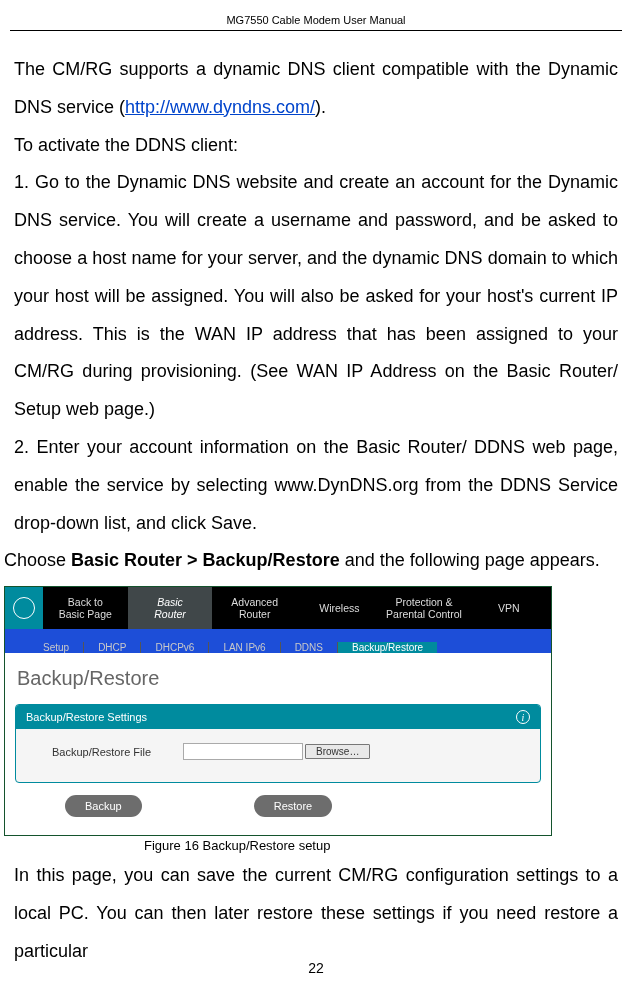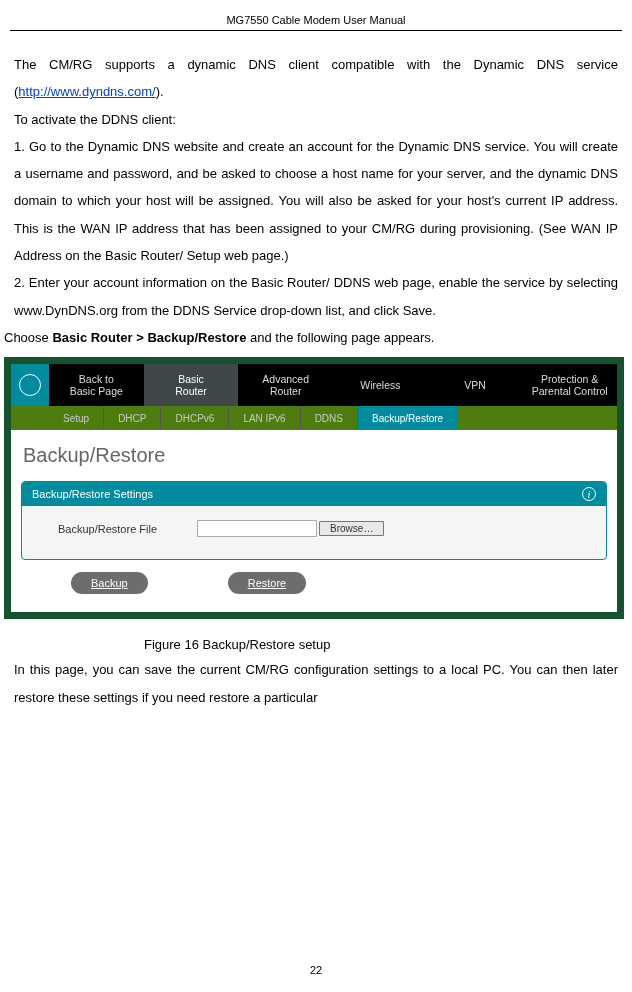--- a/index.html
+++ b/index.html
@@ -21,43 +21,43 @@
       text-align: center;
       font-size: 11px;
       padding: 14px 0 4px 0;
       border-bottom: 1px solid #000;
       margin: 0 10px;
     }
     .content {
       padding: 20px 14px 0 14px;
     }
     .para {
-      font-size: 13px;
+      font-size: 18px;
       line-height: 2.1;
       text-align: justify;
       margin-bottom: 0;
     }
     .para .link {
       color: #0044cc;
       text-decoration: underline;
     }
     .heading2 {
       font-family: "Times New Roman", serif;
       font-size: 26px;
       font-weight: bold;
       margin: 18px 0 14px -10px;
     }
     .bold {
       font-weight: bold;
     }
     .router-screenshot {
-      border: 7px solid #14532d;
+      border: 1px solid #14532d;
       margin: 6px 0 2px -10px;
       background: #fff;
-      width: 620px;
+      width: 548px;
       font-size: 11px;
       color: #fff;
     }
     .nav-top {
       background: #000;
       display: flex;
       align-items: stretch;
       height: 42px;
     }
     .logo-circle {
@@ -80,26 +80,28 @@
       justify-content: center;
       text-align: center;
       font-size: 10.5px;
       line-height: 1.15;
       padding: 0 4px;
       color: #dcdcdc;
     }
     .nav-top-item.active {
       background: #404749;
       color: #fff;
+      font-style: italic;
     }
     .nav-sub {
-      background: #4d7c0f;
+      background: #1d4ed8;
       display: flex;
       height: 24px;
-      padding-left: 38px;
+      padding-left: 24px;
+      align-items: flex-end;
     }
     .nav-sub-item {
       padding: 0 14px;
       display: flex;
       align-items: center;
       font-size: 10px;
       color: #c9c9c9;
       border-right: 1px solid #555;
     }
     .nav-sub-item:last-child {
@@ -146,63 +148,62 @@
       font-style: italic;
       font-size: 10px;
       font-family: serif;
     }
     .settings-body {
       display: flex;
       align-items: center;
       padding: 14px 20px 22px 36px;
       color: #333;
       font-size: 11px;
-      gap: 40px;
+      gap: 32px;
     }
     .file-input {
       border: 1px solid #aaa;
       background: #fff;
       width: 120px;
       height: 17px;
     }
     .browse-btn {
       border: 1px solid #777;
       background: #e8e8e8;
       color: #333;
       font-size: 10px;
       padding: 1px 10px;
       border-radius: 1px;
     }
     .action-row {
       display: flex;
       padding: 12px 10px 12px 60px;
-      gap: 80px;
-      text-decoration: underline;
+      gap: 112px;
     }
     .pill-btn {
       background: #6d6d6d;
       color: #fff;
       border-radius: 14px;
       padding: 5px 20px;
       font-size: 11px;
     }
     .figure-caption {
       font-size: 13px;
       text-align: left;
       padding-left: 130px;
-      margin-top: 18px;
+      margin-top: 2px;
       margin-bottom: 4px;
     }
     .page-number {
       position: absolute;
       bottom: 16px;
       left: 0;
       right: 0;
       text-align: center;
-      font-size: 11px;
+      font-size: 14px;
       margin-top: 24px;
     }
   </style>
 </head>
 <body>
 
 <div class="page-header">
   <span>MG7550 Cable Modem User Manual</span>
 </div>
 
@@ -236,25 +237,25 @@
 Router</span>
         </div>
       <div class="nav-top-item">
           <span style="white-space:pre-line;">Advanced
 Router</span>
         </div>
       <div class="nav-top-item">
           <span>Wireless</span>
         </div>
       <div class="nav-top-item">
-          <span>VPN</span>
-        </div>
-      <div class="nav-top-item">
           <span style="white-space:pre-line;">Protection &amp;
 Parental Control</span>
+        </div>
+      <div class="nav-top-item">
+          <span>VPN</span>
         </div>
     </div>
     <div class="nav-sub">
       <div class="nav-sub-item">Setup</div>
       <div class="nav-sub-item">DHCP</div>
       <div class="nav-sub-item">DHCPv6</div>
       <div class="nav-sub-item">LAN IPv6</div>
       <div class="nav-sub-item">DDNS</div>
       <div class="nav-sub-item active">Backup/Restore</div>
     </div>

